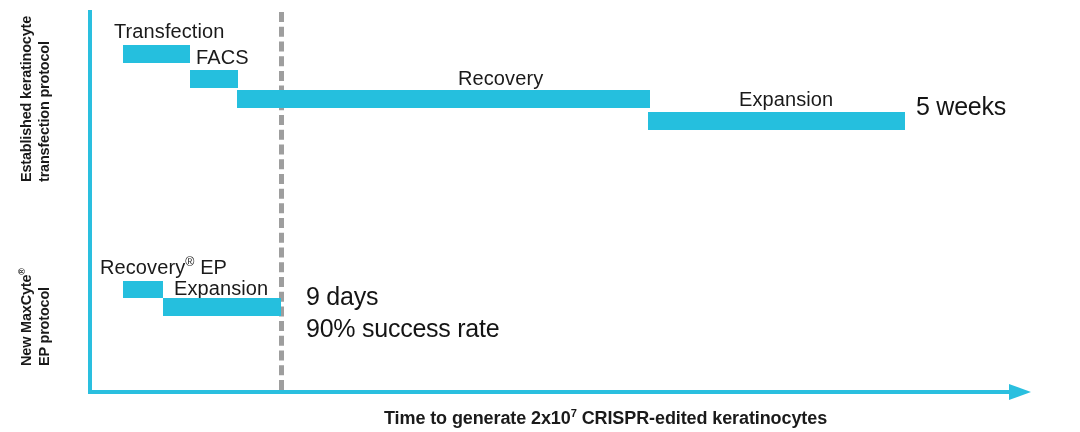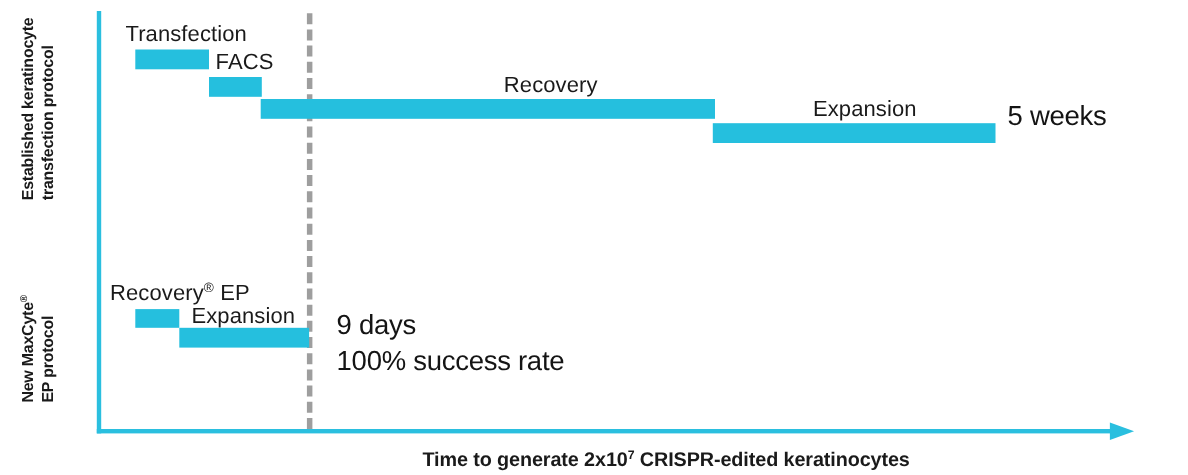--- a/index.html
+++ b/index.html
@@ -154,18 +154,18 @@
   </div>
 
   <div class="caption" style="left:100px; top:256px;"><span>Recovery</span><span class="sup">®</span><span> EP</span></div>
   <div class="bar" style="left:123px; top:281px; width:40px; height:17px;"></div>
 
   <div class="caption" style="left:174px; top:277px;">Expansion</div>
   <div class="bar" style="left:163px; top:298px; width:118px; height:18px;"></div>
 
   <div class="callout" style="left:306px; top:280px;">
     <span class="ln">9 days</span>
-    <span class="ln">100% success rate</span>
+    <span class="ln">90% success rate</span>
   </div>
 
   <div class="axis-title" style="left:384px; top:408px;"><span>Time to generate 2x10</span><span class="sup">7</span><span> CRISPR-edited keratinocytes</span></div>
 
 </div>
 
 </body></html>

